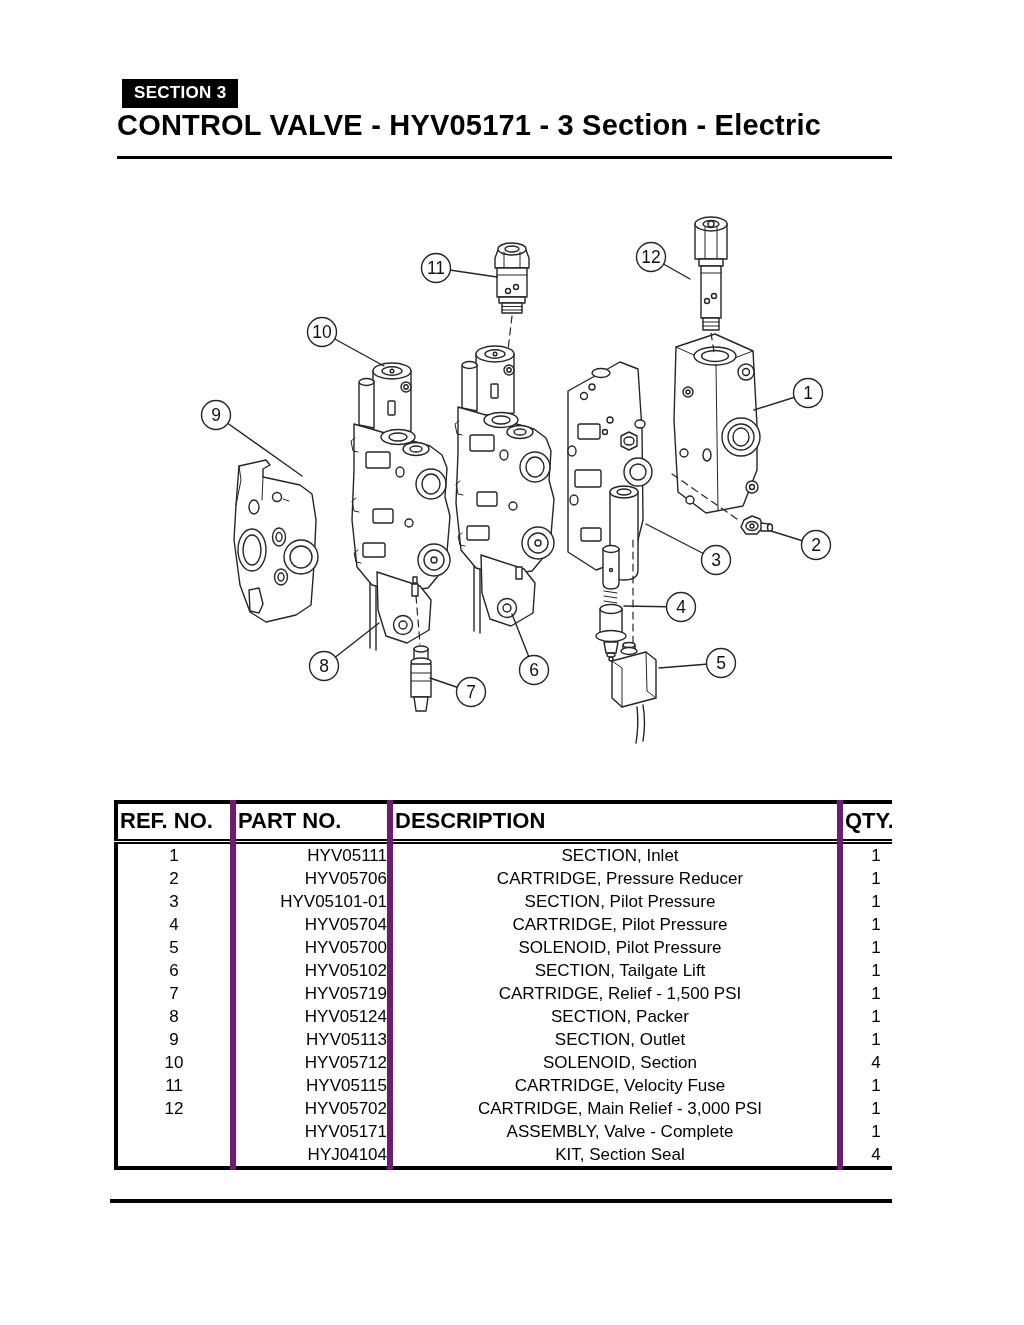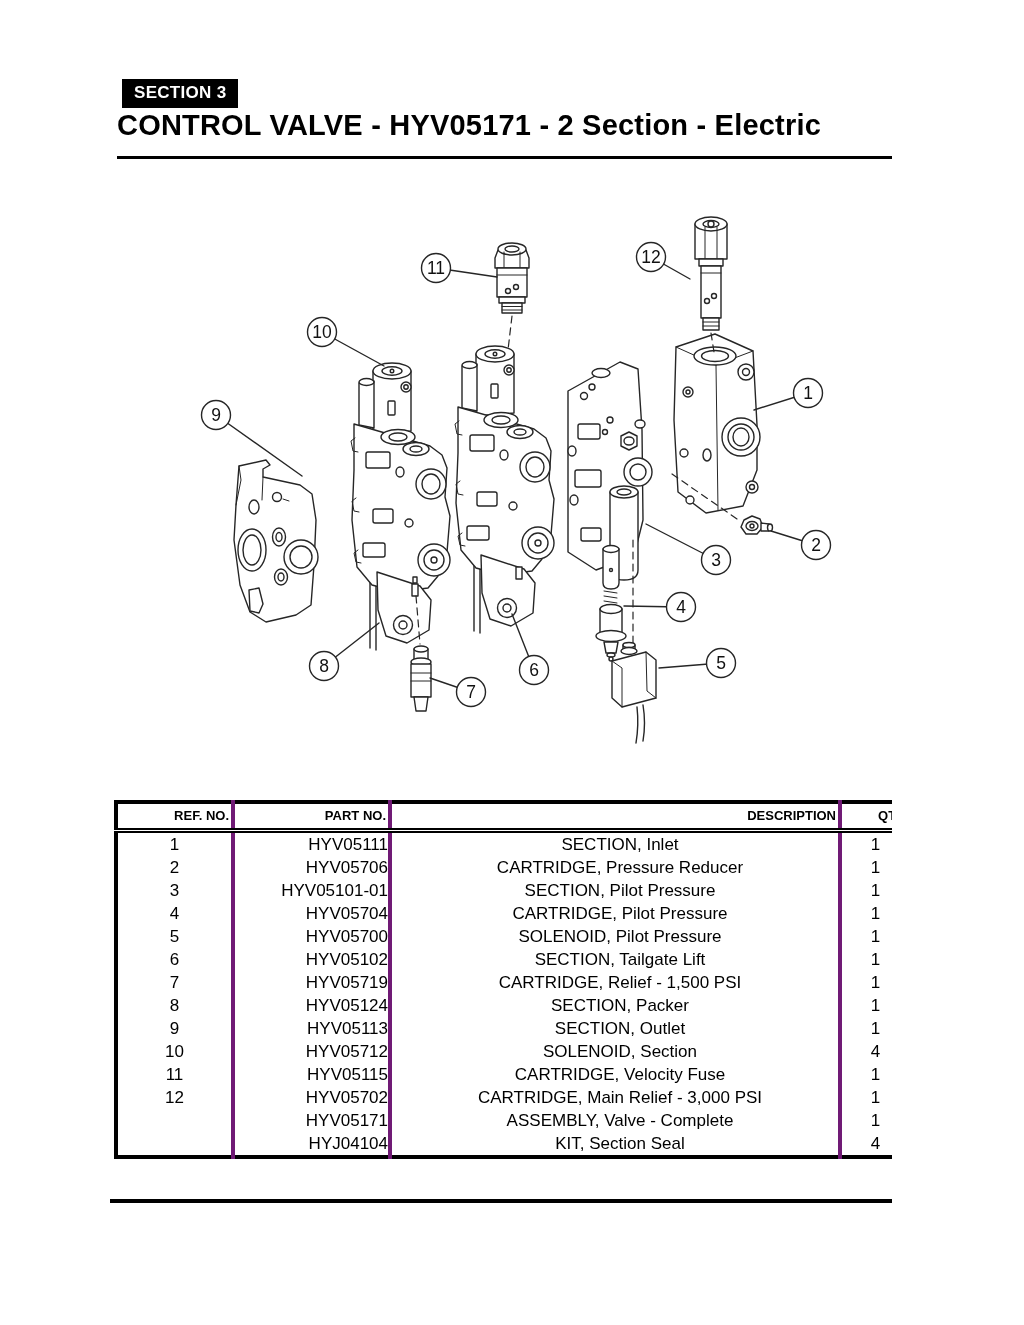--- a/index.html
+++ b/index.html
@@ -35,43 +35,43 @@
   .callout-text {
     font-family:"Liberation Sans", sans-serif; font-size:17.5px; fill:#111;
     text-anchor:middle;
   }
   
   .parts-table {
     position:absolute; left:114px; top:800px; width:795px;
     border-collapse:collapse; table-layout:fixed; border:4px solid #000;
   }
   .parts-table th {
-    font-size:13px; font-weight:bold; padding:4px 2px 5px 2px; text-align:right;
+    font-size:22px; font-weight:bold; padding:4px 2px 5px 2px; text-align:left;
     border-bottom:5px double #000;
   }
-  .parts-table th + th, .parts-table td + td { border-left:4px solid #701a75;margin-top:13px; }
+  .parts-table th + th, .parts-table td + td { border-left:6px solid #701a75;margin-top:13px; }
   .parts-table td {
     font-size:17px; line-height:23px; height:23px; padding:0;
     white-space:nowrap; overflow:hidden;
   }
   .parts-table td.ref { text-align:center; }
   .parts-table td.part { padding-left:10px; text-align:right; }
   .parts-table td.desc { padding-left:10px; text-align:center; }
   .parts-table td.qty { text-align:center; }
   
   .bottom-rule { position:absolute; left:110px; top:1199px; width:812px; height:4px; background:#000; }
   .page-number { position:absolute; left:0; top:1259px; width:100%; text-align:center; font-size:14px; }
 </style>
 </head>
 <body>
 
 <div class="page">
 
   <div class="badge">SECTION 3</div>
-  <h1 class="title">CONTROL VALVE - HYV05171 - 2 Section - Electric</h1>
+  <h1 class="title">CONTROL VALVE - HYV05171 - 3 Section - Electric</h1>
   <div class="title-rule"></div>
 
   <figure class="diagram">
     <svg viewBox="180 195 720 560" xmlns="http://www.w3.org/2000/svg">
       <g class="art">
 
         <g>
           <path d="M239,466 L266,460 L270,465 L263,469 L263,477 L300,485 L312,494 L316,520 L314,565 L311,605 L296,615 L266,622 L250,612 L240,585 L234,540 L236,505 Z"></path>
           <path class="open thin" d="M263,477 L262,500 M239,466 L241,480 L236,505"></path>
           <ellipse cx="252" cy="550" rx="14" ry="21"></ellipse>

